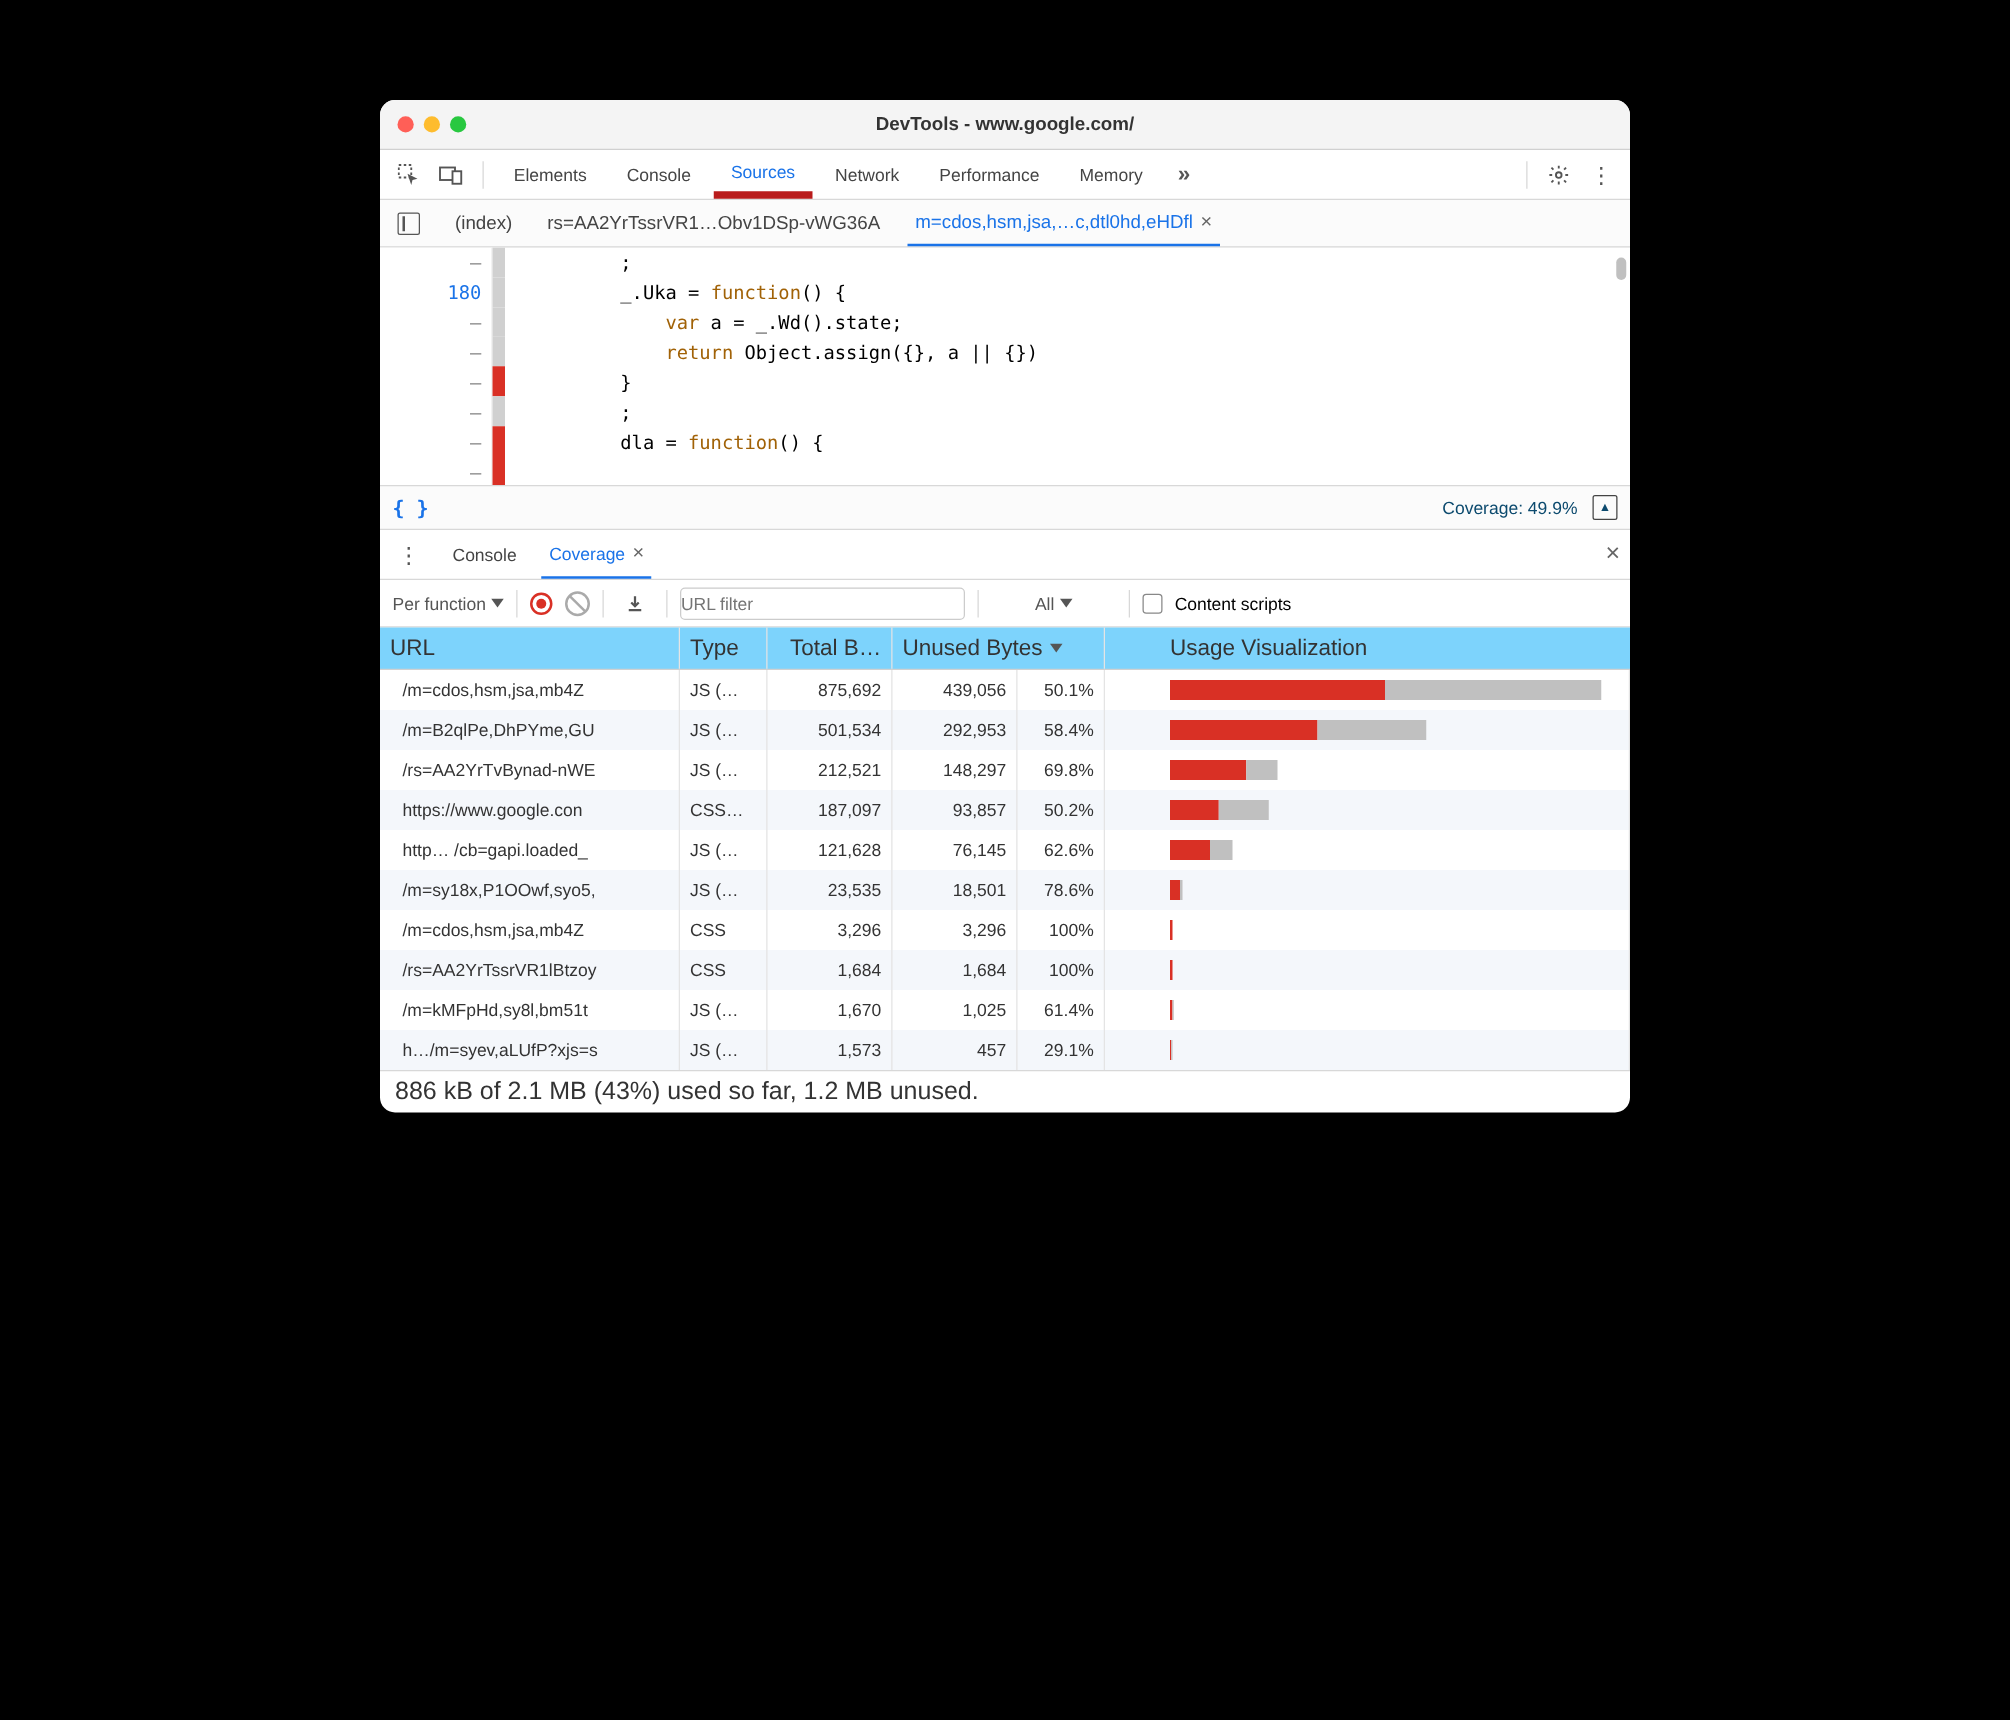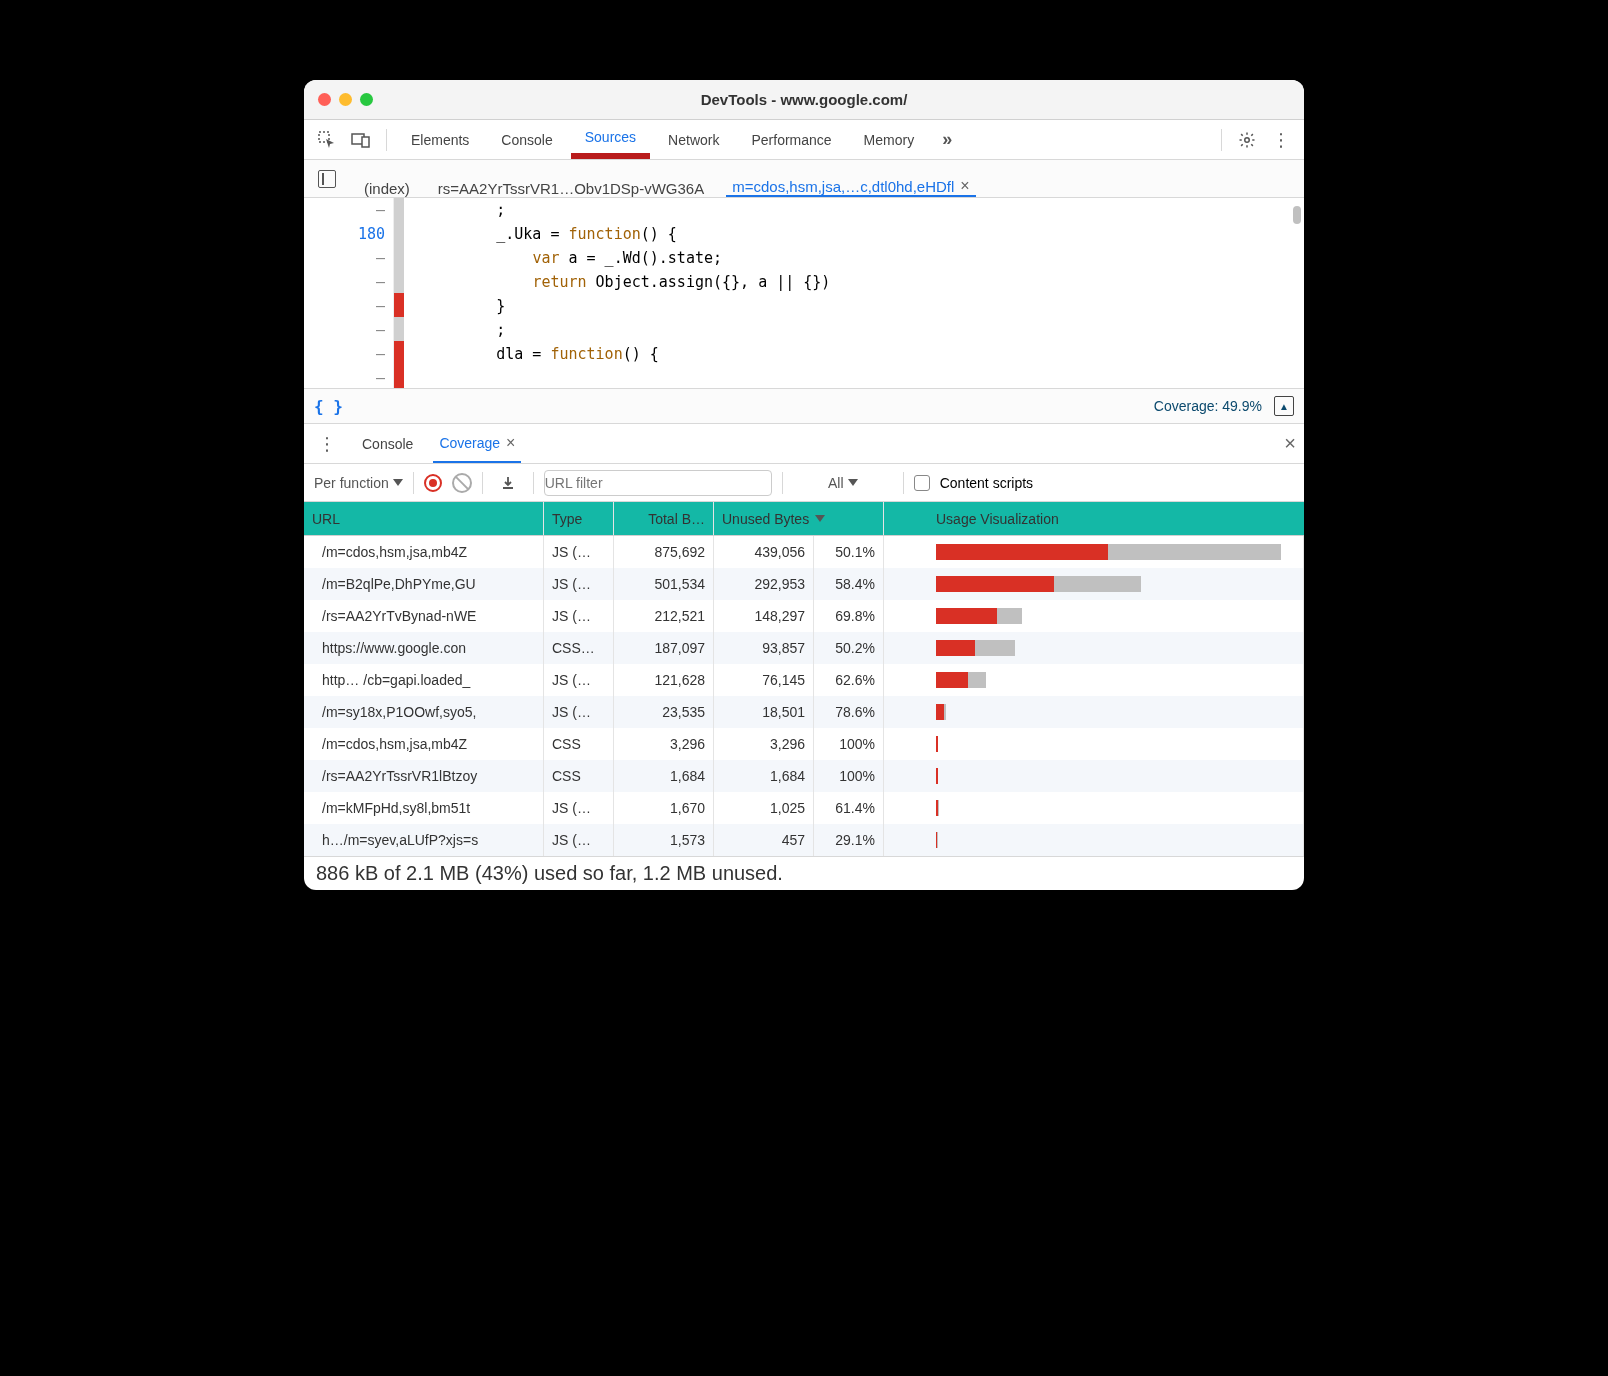--- a/index.html
+++ b/index.html
@@ -84,21 +84,21 @@
     display: flex;
     align-items: center;
     padding: 0 8px;
     gap: 16px;
     background:#fbfbfb;
     font-size: 15px;
   }
   .editor-tab {
     padding: 0 6px;
     height: 100%;
-    display:flex; align-items:flex-end;
+    display:flex; align-items:center;
     color: #444;
     cursor:pointer;
     gap: 6px;
   }
   .editor-tab.active {
     color: #1a73e8;
     border-bottom: 2px solid #1a73e8;
   }
   .code-area {
     display: flex;
@@ -184,24 +184,24 @@
   }
   .filter-input {
     border:1px solid #ccc; border-radius:4px; height:26px; padding:0 0; width:228px;
     color:#888; font-size:14px;
   }
   .checkbox {
     width:16px; height:16px; border:1.5px solid #888; border-radius:3px;
   }
   .table-head {
     height: 34px;
-    background:#14b8a6;
+    background:#7dd3fc;
     border-bottom:1px solid #d0d0d0;
     display:flex;
-    font-size:14px;
+    font-size:18px;
     color:#333;
     text-align:center;
   }
   .table-head .th, .table-row .td {
     padding: 0 8px;
     display:flex; align-items:center;
     border-right:1px solid #e4e4e4;
     overflow:hidden; white-space:nowrap;
   }
   .col-url { width: 240px; }

